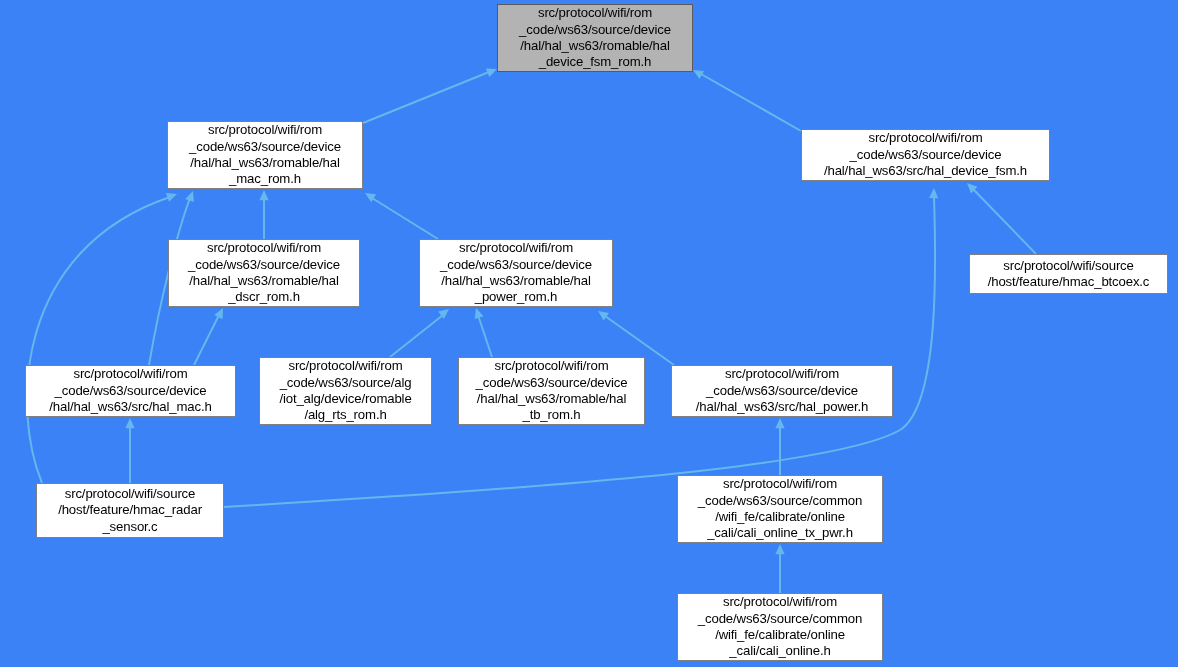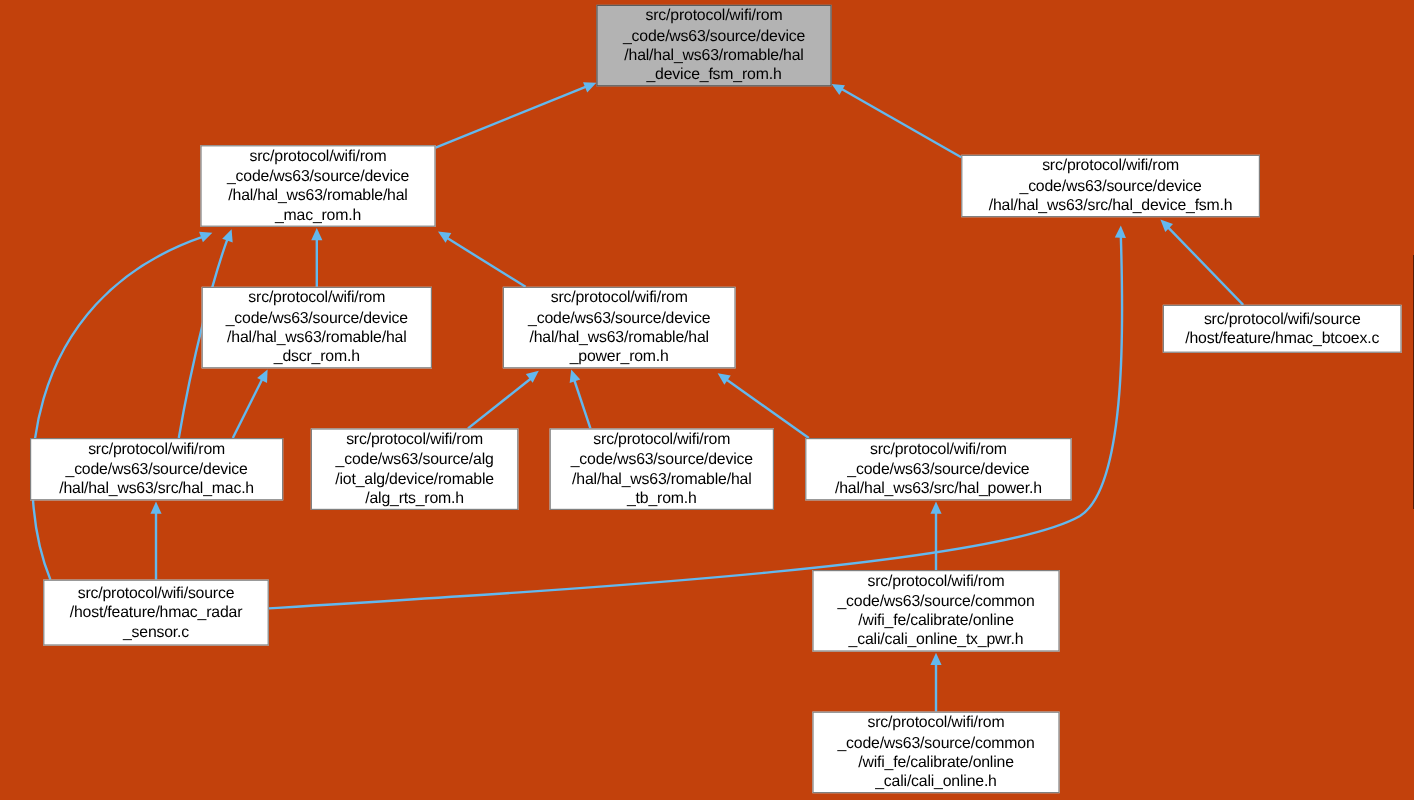--- a/index.html
+++ b/index.html
@@ -4,21 +4,21 @@
 <style>
   html, body {
     margin: 0;
     padding: 0;
     background: #000000;
   }
   #canvas {
     position: relative;
     width: 1178px;
     height: 667px;
-    background: #c2410c;
+    background: #3b82f6;
     overflow: hidden;
     font-family: "Liberation Sans", sans-serif;
   }
   #edges {
     position: absolute;
     left: 0;
     top: 0;
     width: 1178px;
     height: 667px;
     pointer-events: none;

